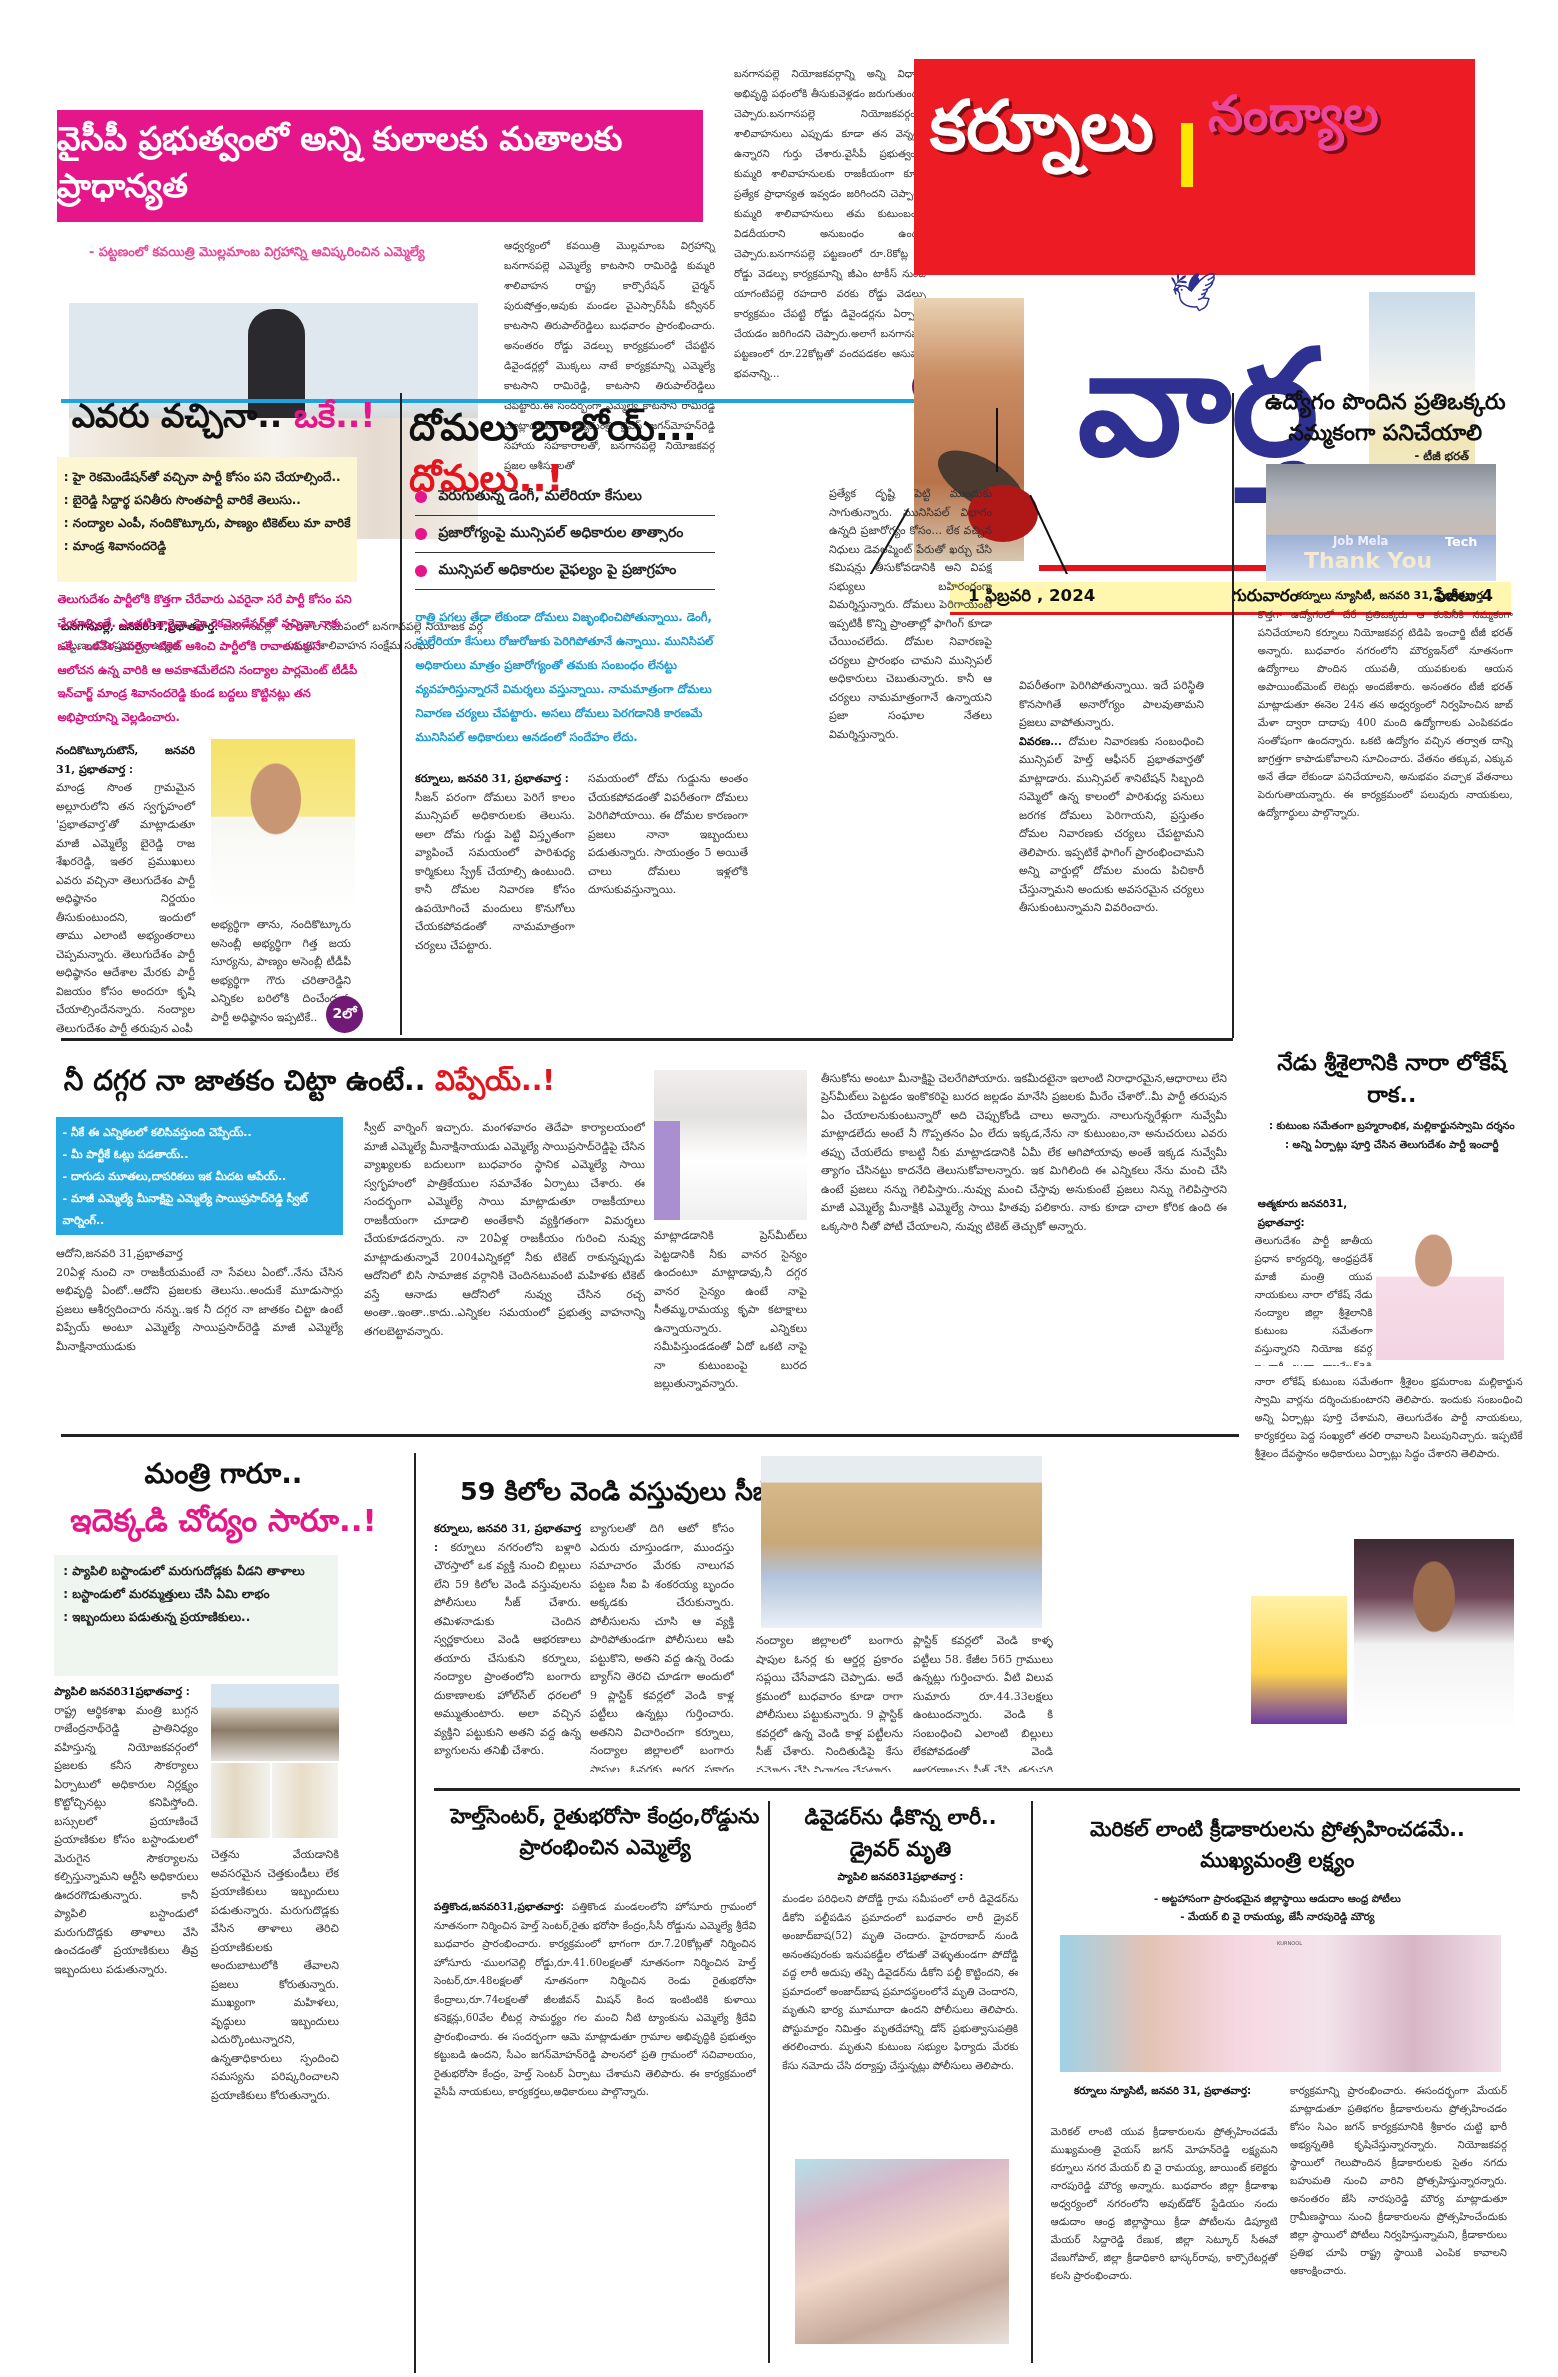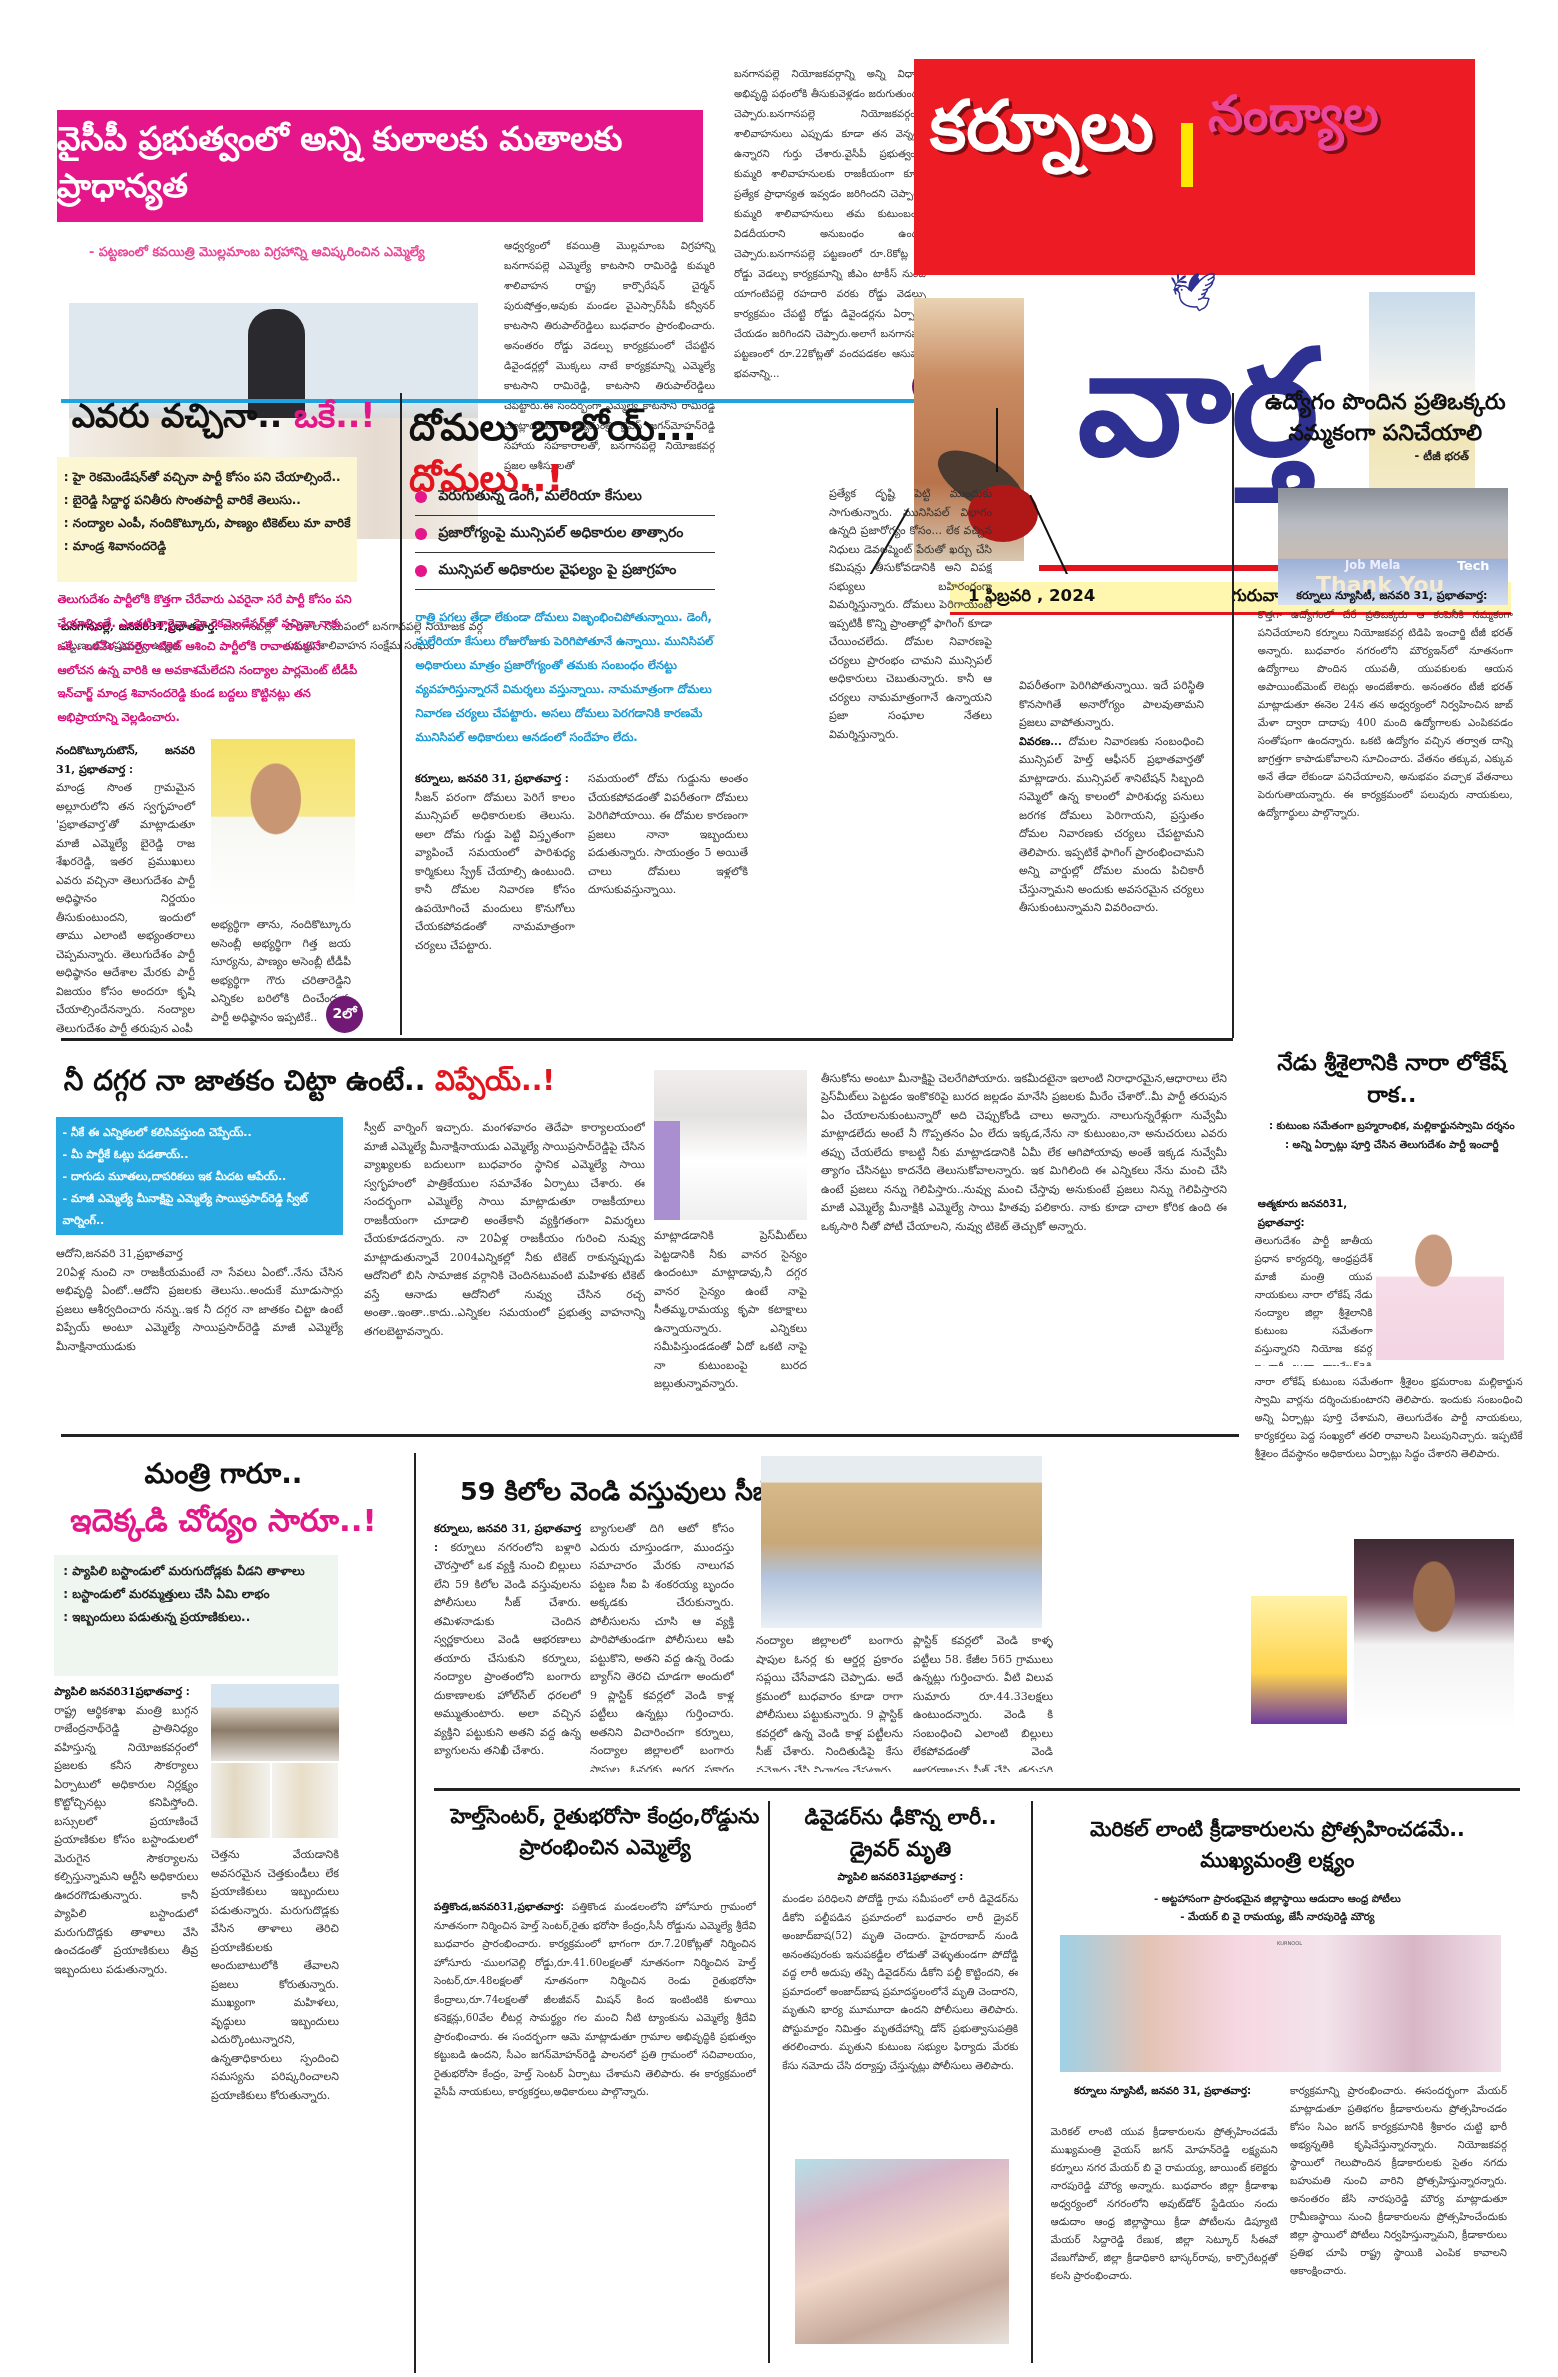--- a/index.html
+++ b/index.html
@@ -115,21 +115,21 @@
 <div class="abs txt" style="left:1019px;top:677px;width:185px;height:364px;overflow:hidden;">
   <div>విపరీతంగా పెరిగిపోతున్నాయి. ఇదే పరిస్థితి కొనసాగితే అనారోగ్యం పాలవుతామని ప్రజలు వాపోతున్నారు.</div>
   <span class="dateline">వివరణ...</span>
   <span>దోమల నివారణకు సంబంధించి మున్సిపల్ హెల్త్ ఆఫీసర్ ప్రభాతవార్తతో మాట్లాడారు. మున్సిపల్ శానిటేషన్ సిబ్బంది సమ్మెలో ఉన్న కాలంలో పారిశుధ్య పనులు జరగక దోమలు పెరిగాయని, ప్రస్తుతం దోమల నివారణకు చర్యలు చేపట్టామని తెలిపారు. ఇప్పటికే ఫాగింగ్ ప్రారంభించామని అన్ని వార్డుల్లో దోమల మందు పిచికారీ చేస్తున్నామని అందుకు అవసరమైన చర్యలు తీసుకుంటున్నామని వివరించారు.</span>
 </div>
 <div class="rule-v" style="left:1232px;top:393px;height:645px;"></div>
 
 <div class="abs" style="left:1245px;top:386px;width:300px;height:658px;">
   <div class="hl" style="position:absolute;left:12.8px;top:0;width:255px;font-size:22px;line-height:31px;">ఉద్యోగం పొందిన ప్రతిఒక్కరు నమ్మకంగా పనిచేయాలి</div>
   <div class="abs" style="left:96px;top:63px;width:128px;text-align:right;font-weight:bold;font-size:11.5px;">- టీజీ భరత్</div>
-  <div class="photo" style="left:33px;top:78px;width:230px;height:117px;background:linear-gradient(180deg,#8a8f98 0%,#b8bcc2 30%,#c9bcb4 60%,#9cb0d6 61%,#d7e0f2 100%);margin-top:24px;">
+  <div class="photo" style="left:21px;top:78px;width:230px;height:117px;background:linear-gradient(180deg,#8a8f98 0%,#b8bcc2 30%,#c9bcb4 60%,#9cb0d6 61%,#d7e0f2 100%);">
     <div class="abs" style="left:67px;top:70px;color:#eef;font-weight:bold;font-size:11.5px;">Job Mela</div>
     <div class="abs" style="left:38px;top:84px;color:#f4ead0;font-weight:bold;font-size:22px;">Thank You</div>
     <div class="abs" style="left:179px;top:70px;color:#fff;font-weight:bold;font-size:12.8px;">Tech</div>
   </div>
   <div class="abs dateline" style="left:12.8px;top:203px;width:268px;text-align:center;font-size:11px;">కర్నూలు న్యూసిటీ, జనవరి 31, ప్రభాతవార్త:</div>
   <div class="abs txt" style="left:12.8px;top:220px;width:255px;height:441px;overflow:hidden;font-size:10.2px;line-height:18px;">కొత్తగా ఉద్యోగంలో చేరే ప్రతిఒక్కరు ఆ కంపెనీకి నమ్మకంగా పనిచేయాలని కర్నూలు నియోజకవర్గ టిడిపి ఇంచార్జి టీజీ భరత్ అన్నారు. బుధవారం నగరంలోని మౌర్యఇన్‌లో నూతనంగా ఉద్యోగాలు పొందిన యువతీ, యువకులకు ఆయన అపాయింట్‌మెంట్ లెటర్లు అందజేశారు. అనంతరం టీజీ భరత్ మాట్లాడుతూ ఈనెల 24న తన అధ్వర్యంలో నిర్వహించిన జాబ్ మేళా ద్వారా దాదాపు 400 మంది ఉద్యోగాలకు ఎంపికవడం సంతోషంగా ఉందన్నారు. ఒకటి ఉద్యోగం వచ్చిన తర్వాత దాన్ని జాగ్రత్తగా కాపాడుకోవాలని సూచించారు. వేతనం తక్కువ, ఎక్కువ అనే తేడా లేకుండా పనిచేయాలని, అనుభవం వచ్చాక వేతనాలు పెరుగుతాయన్నారు. ఈ కార్యక్రమంలో పలువురు నాయకులు, ఉద్యోగార్థులు పాల్గొన్నారు.</div>
 </div>
 
 <div class="rule-h" style="left:61px;top:1038px;width:1172px;"></div>
 

